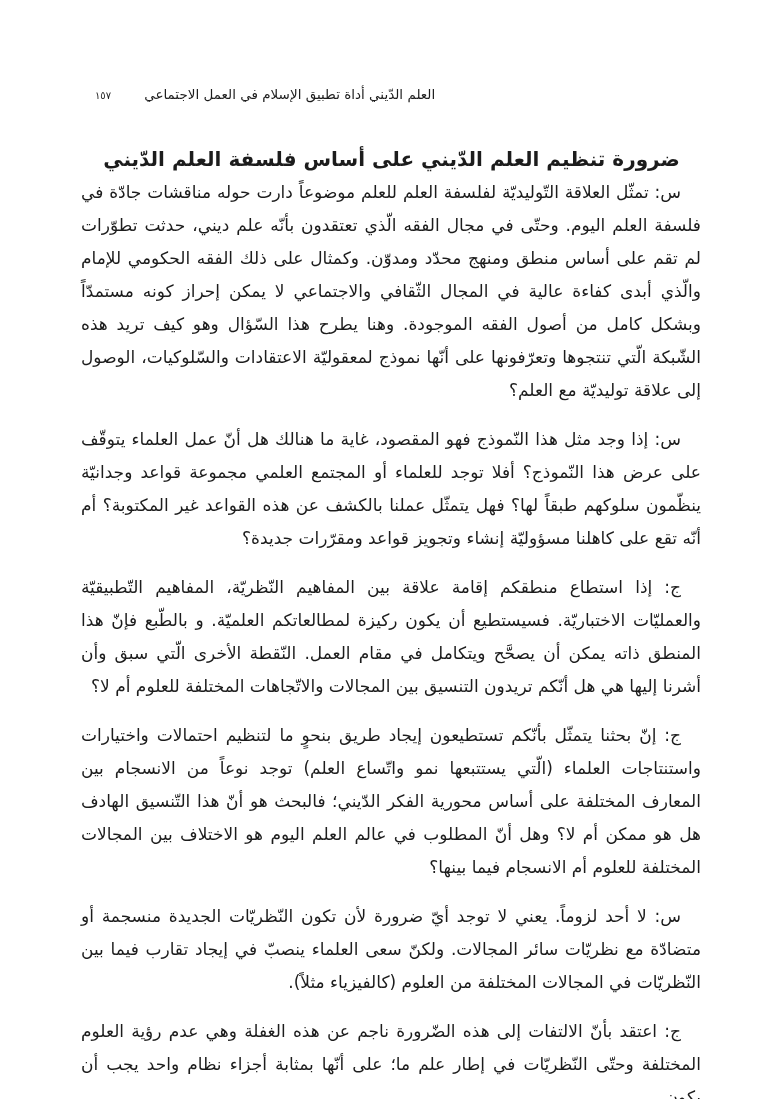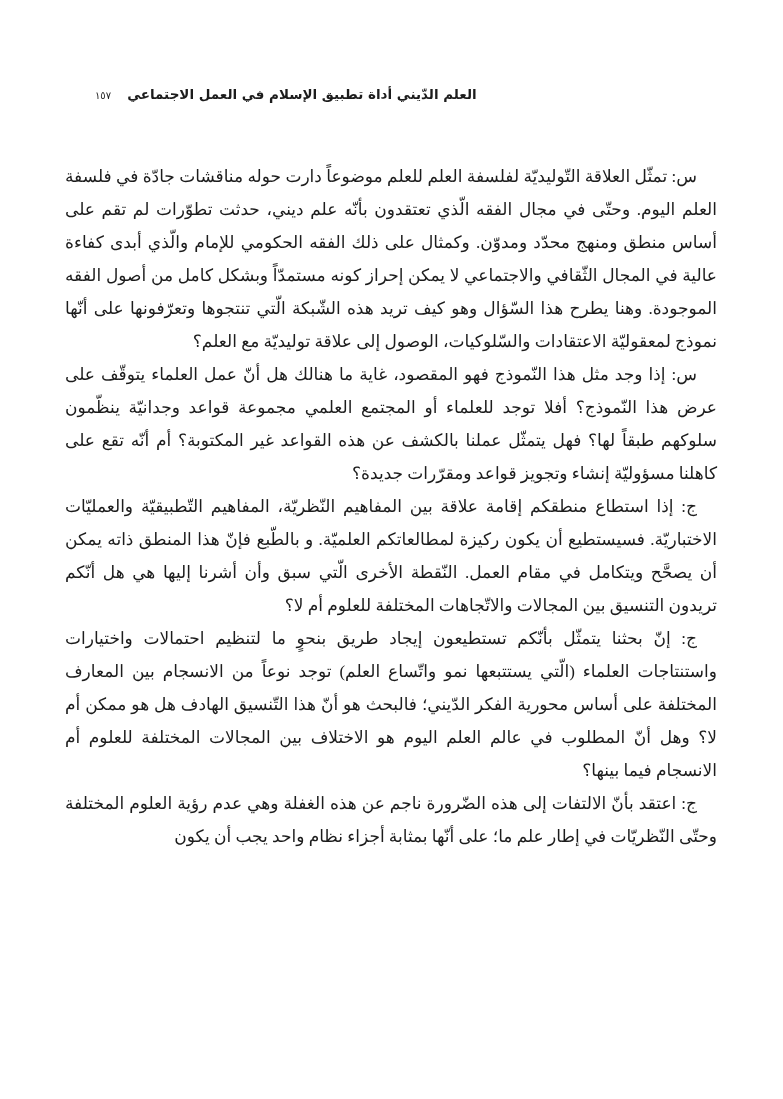--- a/index.html
+++ b/index.html
@@ -21,22 +21,23 @@
     top: 86px;
     left: 95px;
     display: flex;
     direction: rtl;
     align-items: baseline;
     gap: 16px;
     white-space: nowrap;
   }
   .running-title {
     font-size: 13.5px;
-    font-weight: bold;
+    font-weight: normal;
     letter-spacing: 0;
+    margin-left: 17px;
   }
   .page-number {
     font-size: 10px;
   }
   .section-heading {
     position: absolute;
     top: 128px;
     left: 0;
     width: 100%;
     text-align: center;
@@ -49,39 +50,40 @@
     position: absolute;
     top: 160px;
     right: 66px;
     width: 652px;
     direction: rtl;
     text-align: justify;
     font-size: 17px;
     line-height: 33px;
   }
   .body-text p {
-    margin: 0;
+    margin: 16px;
     padding: 0;
     text-indent: 20px;
     text-align-last: right;
-    font-family: Liberation Serif, serif;
   }
 </style>
 </head>
 <body>
 
 <div class="page">
 
   <div class="running-header">
     <span class="running-title">العلم الدّيني أداة تطبيق الإسلام في العمل الاجتماعي</span>
     <span class="page-number">١٥٧</span>
   </div>
 
+  <h1 class="section-heading">ضرورة تنظيم العلم الدّيني على أساس فلسفة العلم الدّيني</h1>
 
   <div class="body-text">
     <p>س: تمثّل العلاقة التّوليديّة لفلسفة العلم للعلم موضوعاً دارت حوله مناقشات جادّة في فلسفة العلم اليوم. وحتّى في مجال الفقه الّذي تعتقدون بأنّه علم ديني، حدثت تطوّرات لم تقم على أساس منطق ومنهج محدّد ومدوّن. وكمثال على ذلك الفقه الحكومي للإمام والّذي أبدى كفاءة عالية في المجال الثّقافي والاجتماعي لا يمكن إحراز كونه مستمدّاً وبشكل كامل من أصول الفقه الموجودة. وهنا يطرح هذا السّؤال وهو كيف تريد هذه الشّبكة الّتي تنتجوها وتعرّفونها على أنّها نموذج لمعقوليّة الاعتقادات والسّلوكيات، الوصول إلى علاقة توليديّة مع العلم؟</p>
     <p>س: إذا وجد مثل هذا النّموذج فهو المقصود، غاية ما هنالك هل أنّ عمل العلماء يتوقّف على عرض هذا النّموذج؟ أفلا توجد للعلماء أو المجتمع العلمي مجموعة قواعد وجدانيّة ينظّمون سلوكهم طبقاً لها؟ فهل يتمثّل عملنا بالكشف عن هذه القواعد غير المكتوبة؟ أم أنّه تقع على كاهلنا مسؤوليّة إنشاء وتجويز قواعد ومقرّرات جديدة؟</p>
     <p>ج: إذا استطاع منطقكم إقامة علاقة بين المفاهيم النّظريّة، المفاهيم التّطبيقيّة والعمليّات الاختباريّة. فسيستطيع أن يكون ركيزة لمطالعاتكم العلميّة. و بالطّبع فإنّ هذا المنطق ذاته يمكن أن يصحَّح ويتكامل في مقام العمل. النّقطة الأخرى الّتي سبق وأن أشرنا إليها هي هل أنّكم تريدون التنسيق بين المجالات والاتّجاهات المختلفة للعلوم أم لا؟</p>
     <p>ج: إنّ بحثنا يتمثّل بأنّكم تستطيعون إيجاد طريق بنحوٍ ما لتنظيم احتمالات واختيارات واستنتاجات العلماء (الّتي يستتبعها نمو واتّساع العلم) توجد نوعاً من الانسجام بين المعارف المختلفة على أساس محورية الفكر الدّيني؛ فالبحث هو أنّ هذا التّنسيق الهادف هل هو ممكن أم لا؟ وهل أنّ المطلوب في عالم العلم اليوم هو الاختلاف بين المجالات المختلفة للعلوم أم الانسجام فيما بينها؟</p>
+    <p>س: لا أحد لزوماً. يعني لا توجد أيّ ضرورة لأن تكون النّظريّات الجديدة منسجمة أو متضادّة مع نظريّات سائر المجالات. ولكنّ سعى العلماء ينصبّ في إيجاد تقارب فيما بين النّظريّات في المجالات المختلفة من العلوم (كالفيزياء مثلاً).</p>
     <p>ج: اعتقد بأنّ الالتفات إلى هذه الضّرورة ناجم عن هذه الغفلة وهي عدم رؤية العلوم المختلفة وحتّى النّظريّات في إطار علم ما؛ على أنّها بمثابة أجزاء نظام واحد يجب أن يكون</p>
   </div>
 
 </div>
 
 </body></html>

